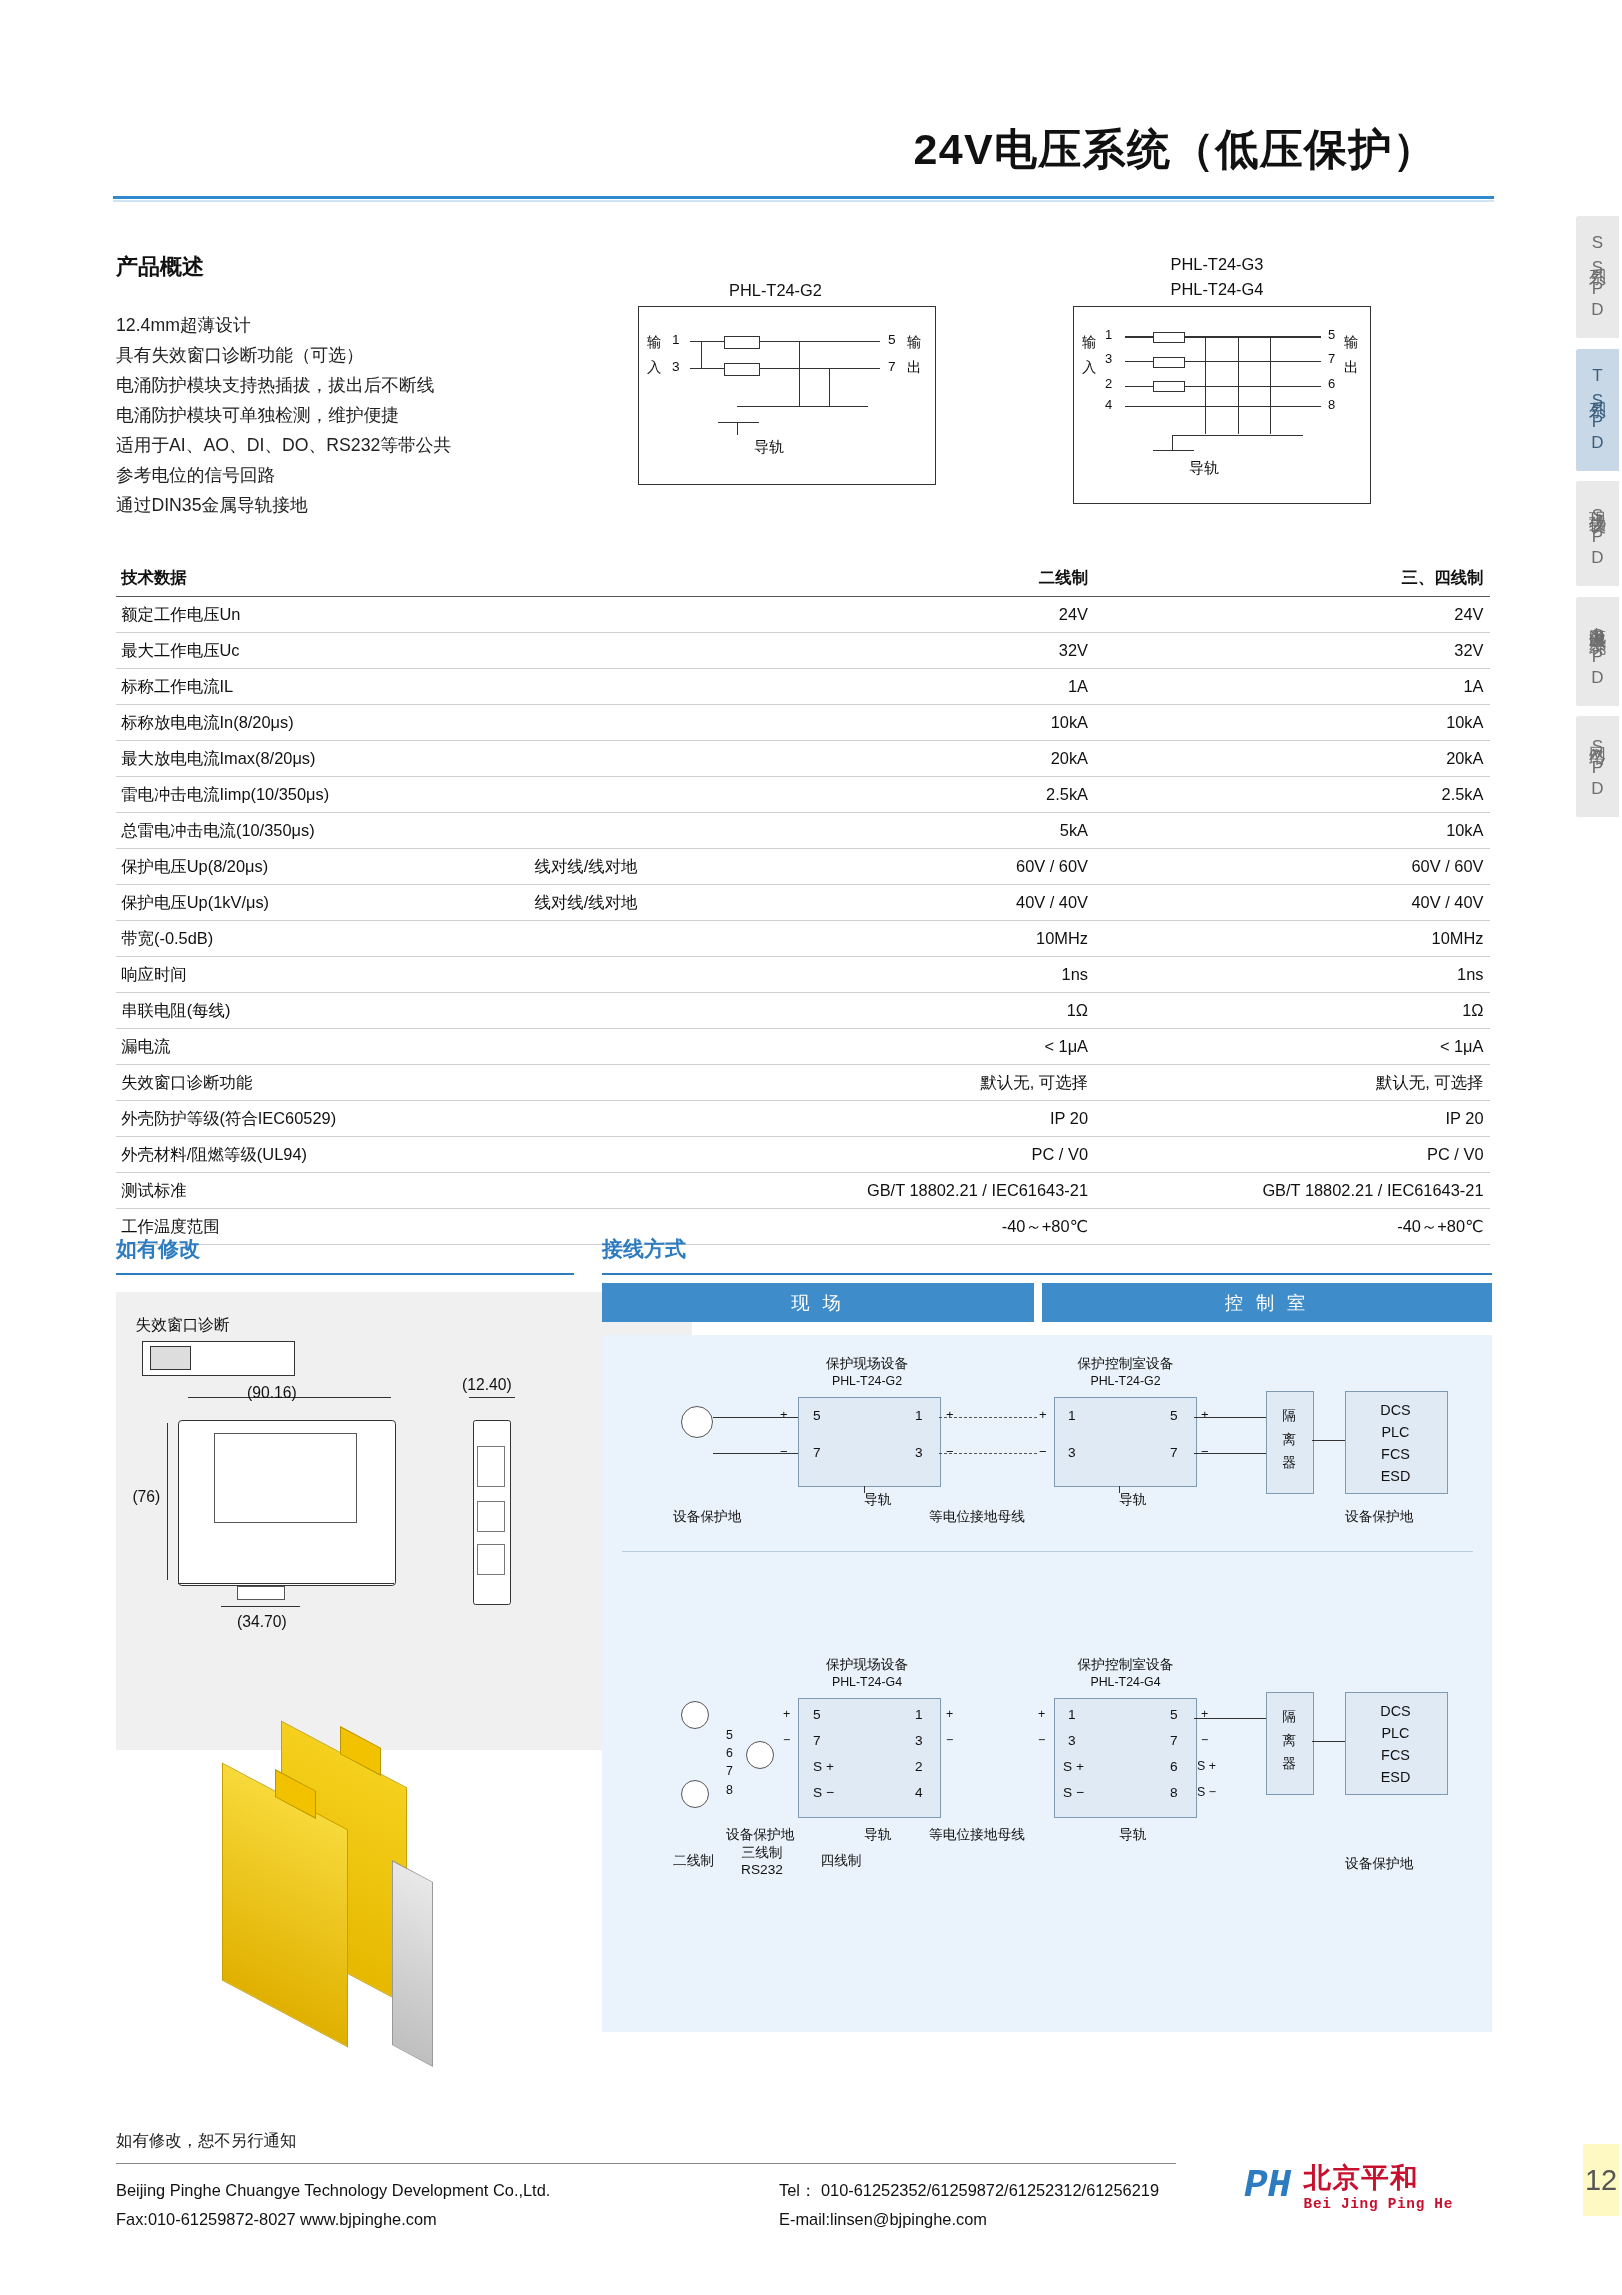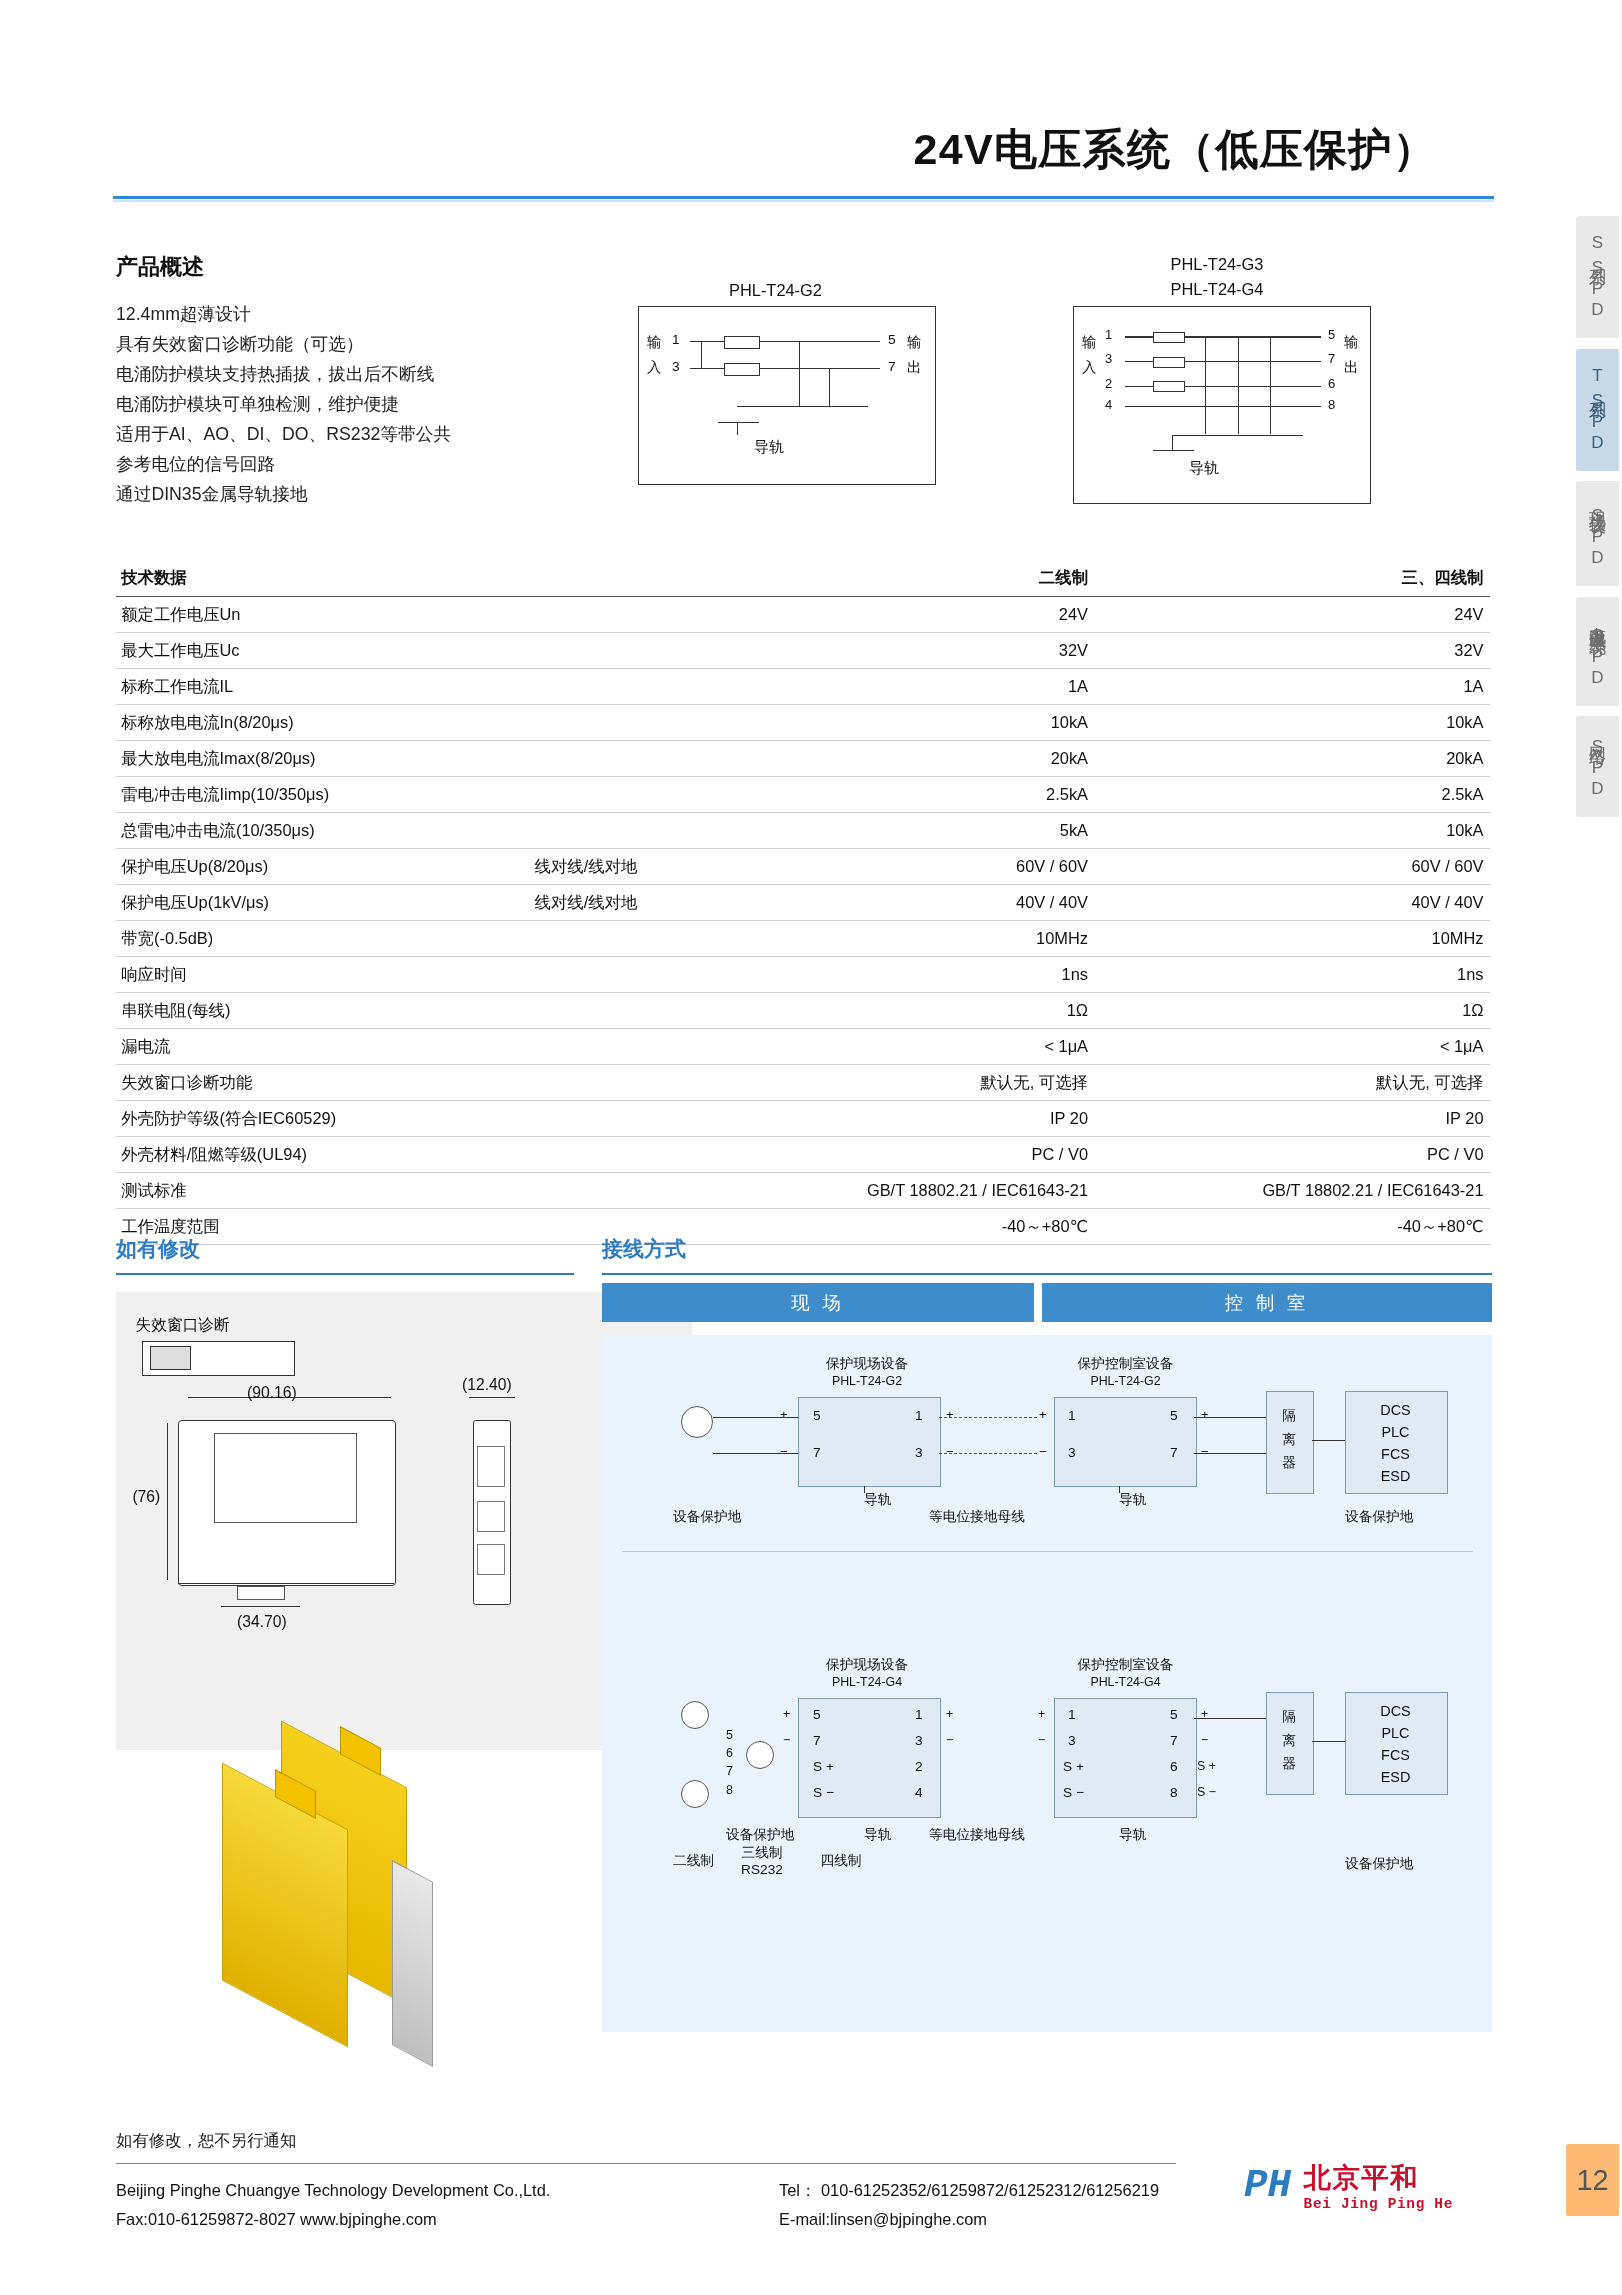--- a/index.html
+++ b/index.html
@@ -9,26 +9,26 @@
   
   .title{position:absolute;right:186px;top:121px;font-size:43px;font-weight:bold;letter-spacing:1.3px;color:#111;}
   .title-rule{position:absolute;left:113px;top:196px;width:1381px;height:3.3px;background:#2e8bd0;}
   .title-rule2{position:absolute;left:113px;top:200px;width:1381px;height:2px;background:#cfe3f2;}
 
   
   .sidetabs{position:absolute;right:0px;top:216px;width:51px;}
   .tab{width:43px;margin-left:3.9px;margin-bottom:10.5px;background:#e9e9e9;border-radius:2.6px 0 0 2.6px;display:flex;align-items:center;justify-content:center;color:#6d6d6d;font-size:17px;letter-spacing:2px;}
   .tab span{writing-mode:vertical-rl;text-orientation:upright;padding:17px 0;}
   .tab.active{background:#c9d8e6;color:#3b5f7d;}
-  .pagenum{position:absolute;right:3.9px;bottom:79px;width:53px;height:72px;background:#fdba74;border-radius:2.6px 0 0 2.6px;display:flex;align-items:center;justify-content:center;font-size:29px;color:#555;}
+  .pagenum{position:absolute;right:3.9px;bottom:79px;width:36px;height:72px;background:#fef9c3;border-radius:2.6px 0 0 2.6px;display:flex;align-items:center;justify-content:center;font-size:29px;color:#555;}
 
   
   .h-sec{font-size:22px;font-weight:bold;color:#111;}
   .overview{position:absolute;left:116px;top:252px;width:445px;}
-  .overview .lines{margin-top:17px;font-size:17.7px;line-height:30px;color:#222;}
+  .overview .lines{margin-top:28px;font-size:17.7px;line-height:30px;color:#222;}
 
   
   .sch-label{position:absolute;font-size:16.4px;text-align:center;color:#111;}
   .sch-box{position:absolute;border:1.3px solid #333;background:#fff;}
 
   
   .tbl{position:absolute;left:116px;top:559px;width:1374px;font-size:16.4px;color:#111;}
   .tbl table{border-collapse:collapse;width:100%;}
   .tbl th,.tbl td{padding:0;}
   .tbl .rowline td{border-bottom:0.7px solid #cfcfcf;height:35px;vertical-align:middle;}

